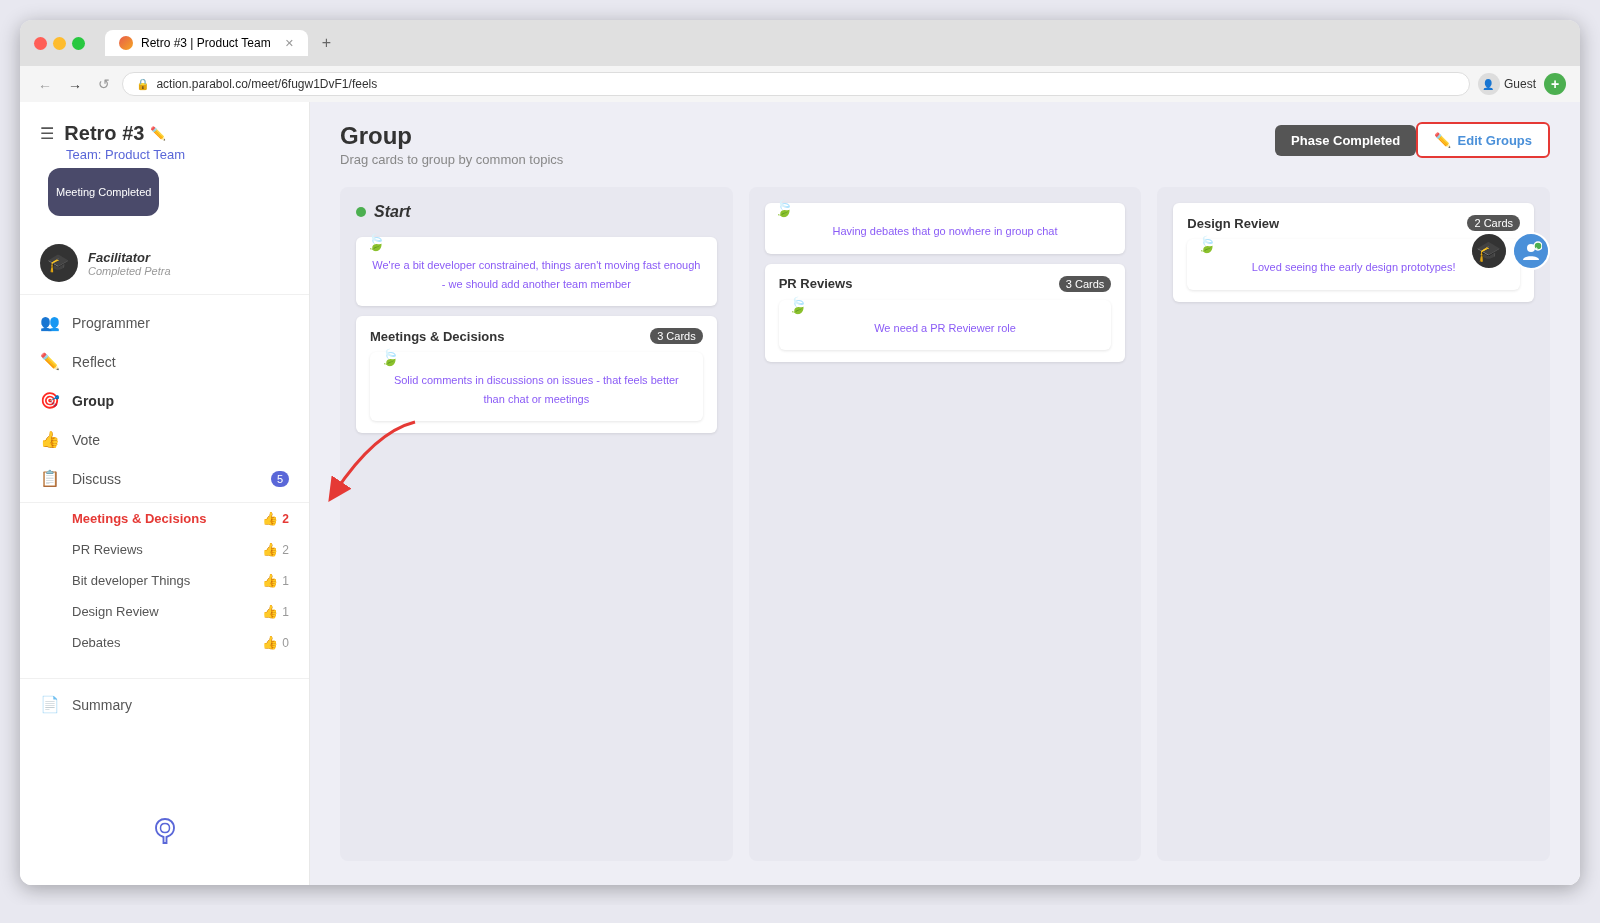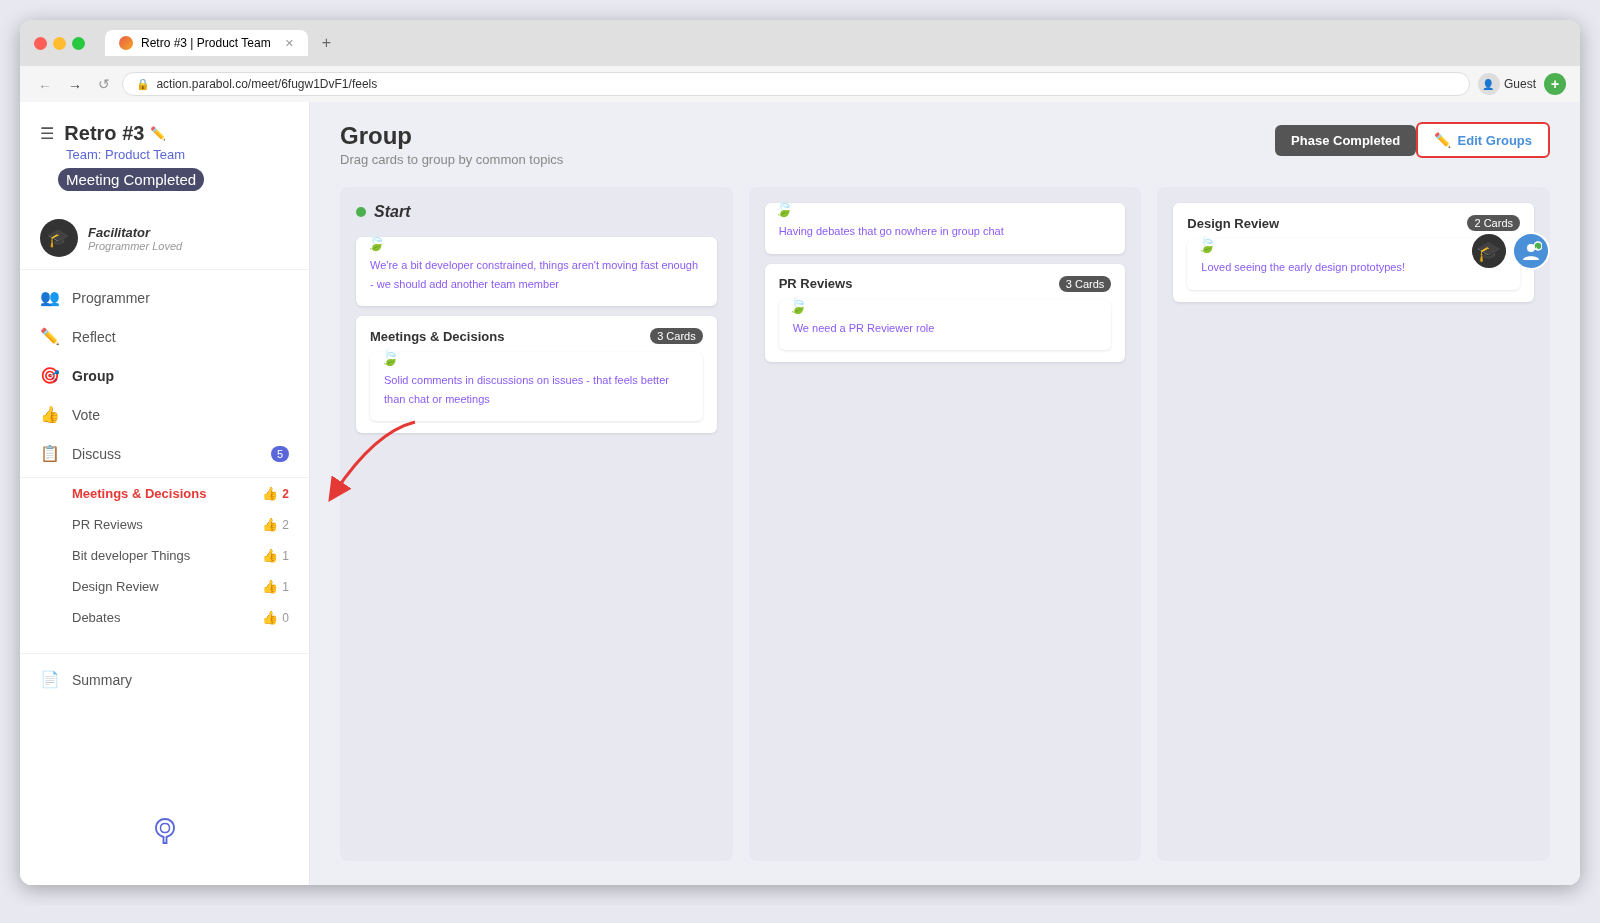--- a/index.html
+++ b/index.html
@@ -112,22 +112,22 @@
     .hamburger { color: #555; font-size: 16px; cursor: pointer; margin-right: 4px; }
     .retro-title {
       font-size: 20px; font-weight: 700; color: #333;
     }
     .edit-icon { color: #999; font-size: 13px; cursor: pointer; }
     .team-label {
       color: #5a67d8; font-size: 13px; margin-top: 2px; padding-left: 26px;
     }
     .meeting-badge {
       background: #4a4a6a; color: white;
-      font-size: 15px; padding: 3px 8px; border-radius: 12px;
-      margin-top: 6px; display: inline-block; margin-left: 18px;
+      font-size: 11px; padding: 18px 8px; border-radius: 12px;
+      margin-top: 6px; display: inline-block; margin-left: 8px;
     }
 
     .facilitator-row {
       display: flex; align-items: center; gap: 10px;
       padding: 12px 20px;
       border-bottom: 1px solid #f0f0f0;
     }
     .facilitator-avatar {
       width: 38px; height: 38px; border-radius: 50%;
       background: #333; display: flex; align-items: center; justify-content: center;
@@ -228,20 +228,21 @@
     }
     .edit-icon-blue { color: #4a90d9; font-size: 14px; }
 
     
     .columns-area {
       display: flex;
       gap: 16px;
       padding: 10px 30px 24px;
       flex: 1;
       overflow-x: auto;
+      text-align: center;
     }
     .column {
       flex: 1;
       min-width: 280px;
       background: #e8e8f0;
       border-radius: 8px;
       padding: 16px;
       display: flex;
       flex-direction: column;
       gap: 10px;
@@ -366,21 +367,21 @@
           <span class="edit-icon">✏️</span>
         </div>
         <div class="team-label">Team: Product Team</div>
         <div class="meeting-badge">Meeting Completed</div>
       </div>
 
       <div class="facilitator-row">
         <div class="facilitator-avatar">🎓</div>
         <div class="facilitator-info">
           <span class="facilitator-name">Facilitator</span>
-          <span class="facilitator-sub">Programmer Loved</span>
+          <span class="facilitator-sub">Completed Petra</span>
         </div>
       </div>
 
       <div class="nav-items">
         <div class="nav-item">
           <span class="nav-icon">👥</span>
           <span>Programmer</span>
         </div>
         <div class="nav-item">
           <span class="nav-icon">✏️</span>

